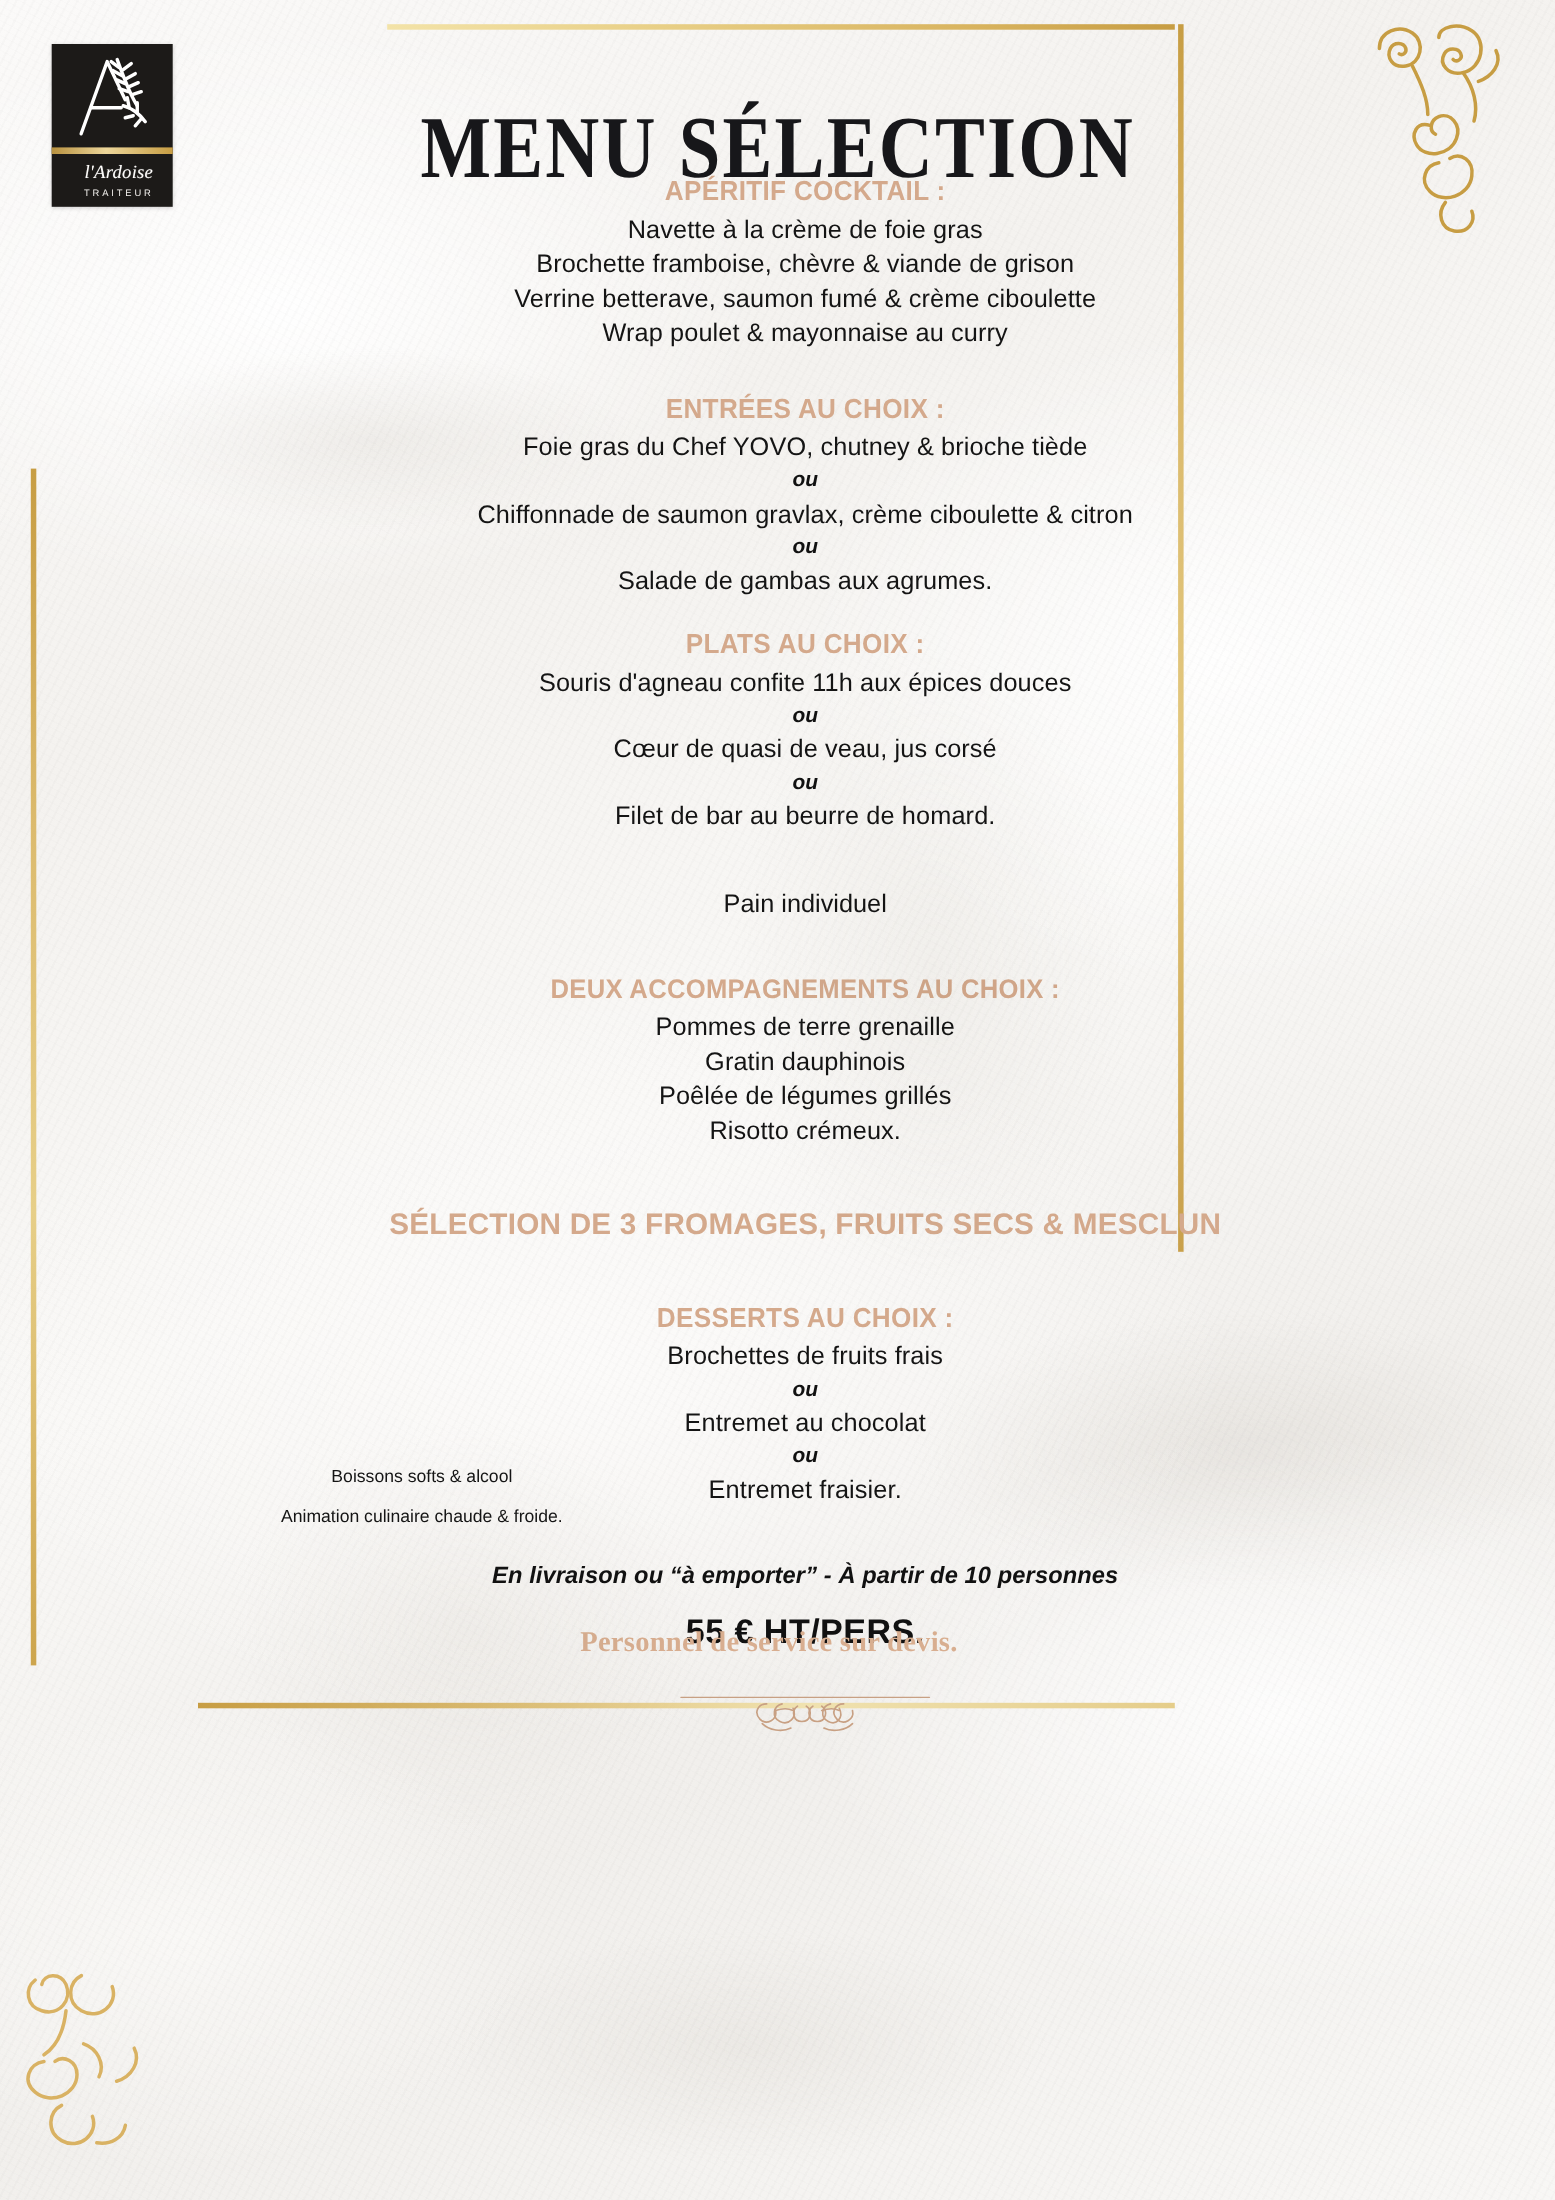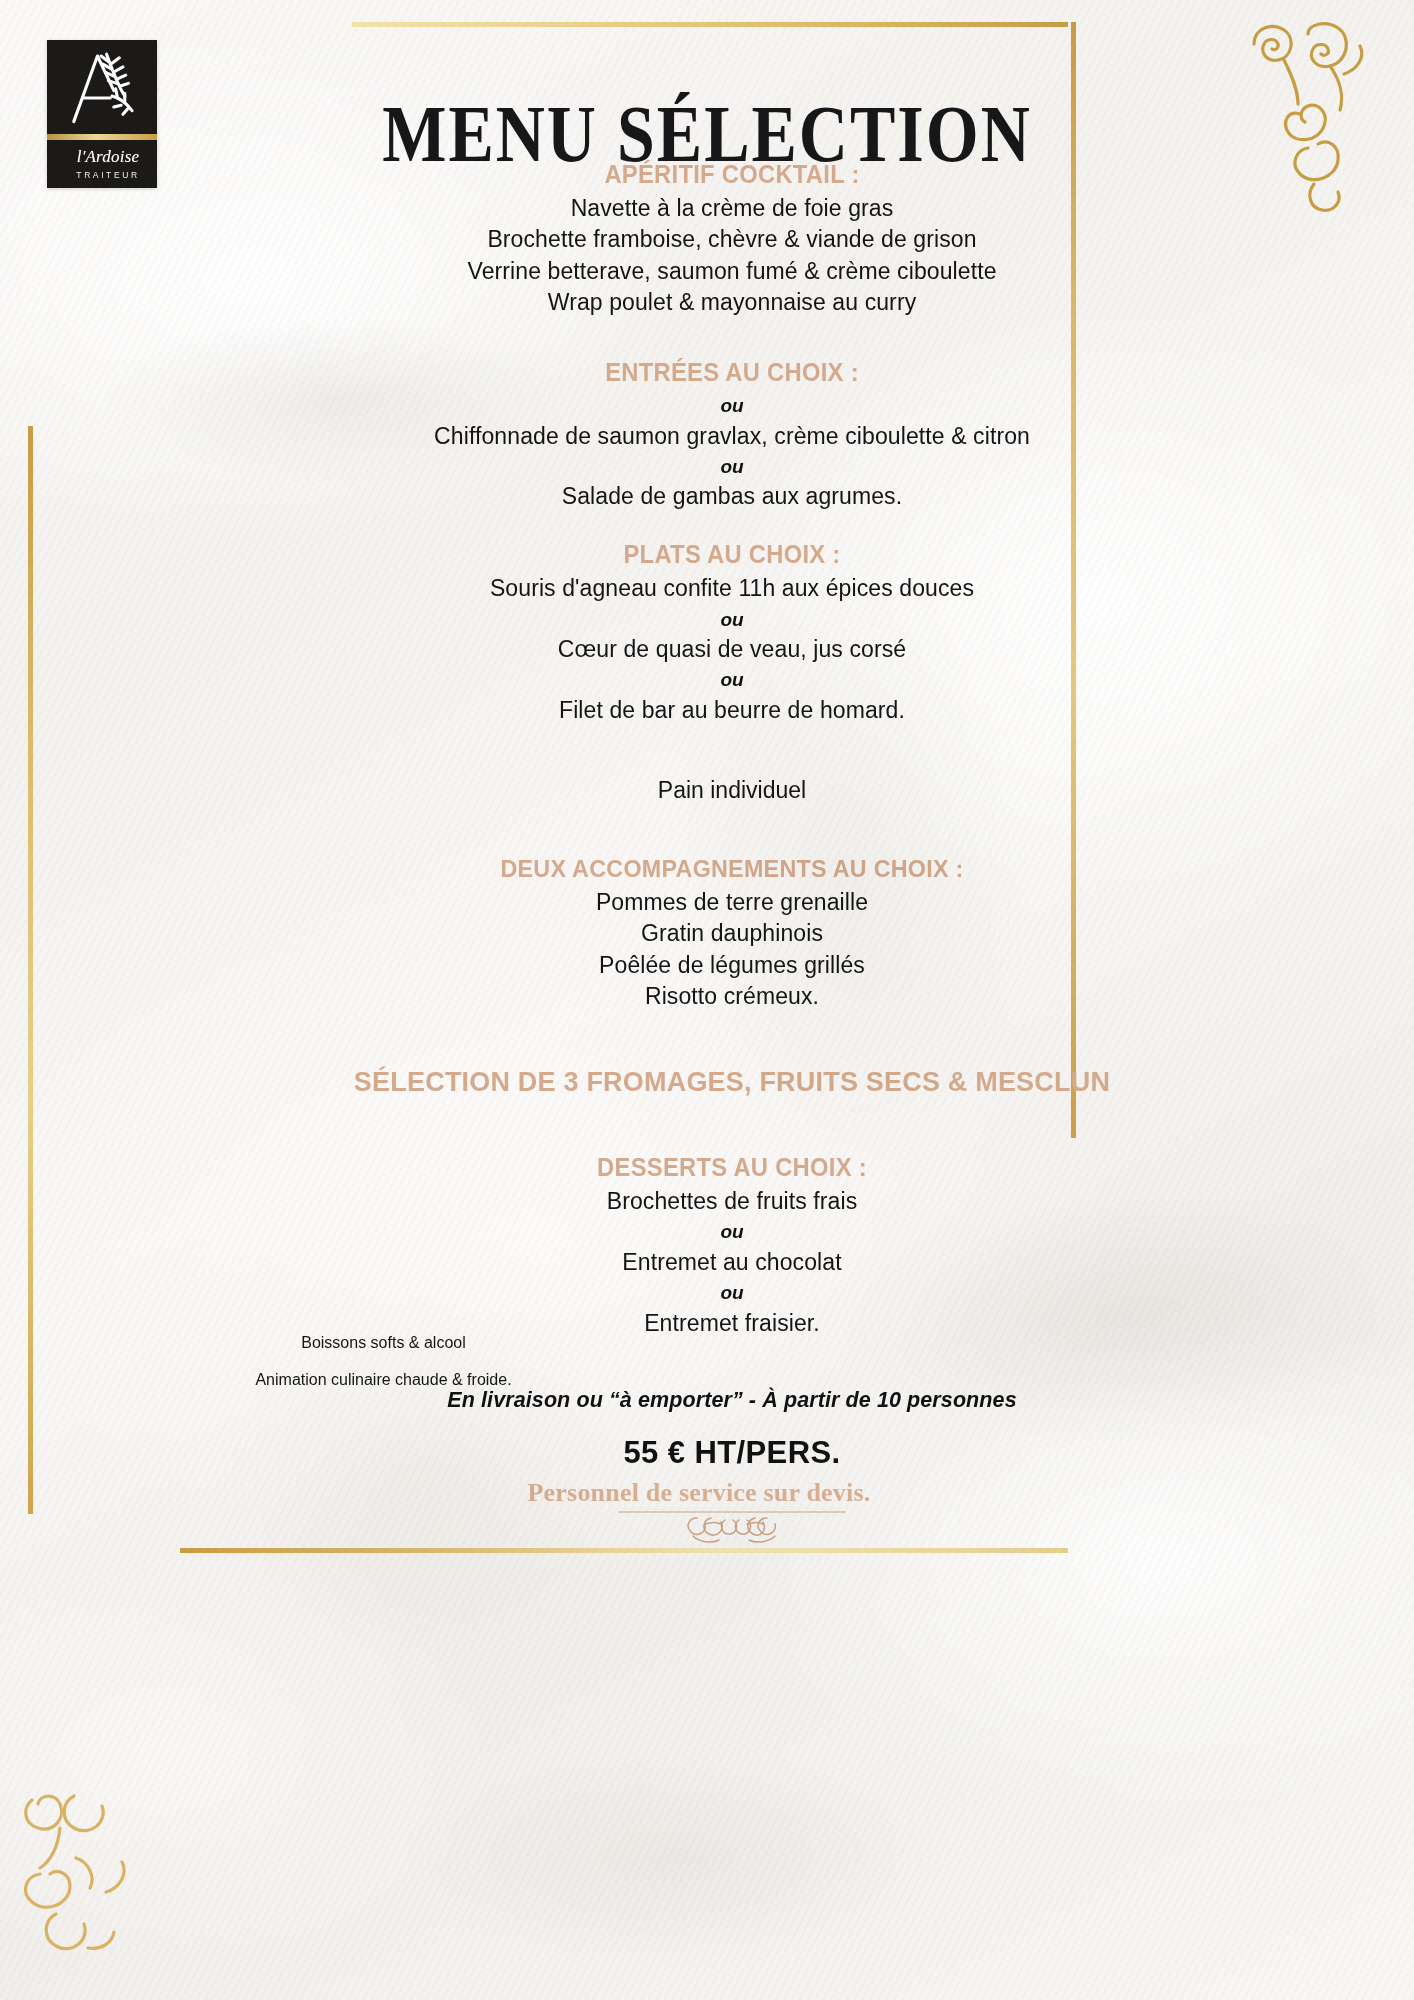--- a/index.html
+++ b/index.html
@@ -242,20 +242,21 @@
       <p class="line">Navette à la crème de foie gras</p>
       <p class="line">Brochette framboise, chèvre &amp; viande de grison</p>
       <p class="line">Verrine betterave, saumon fumé &amp; crème ciboulette</p>
       <p class="line">Wrap poulet &amp; mayonnaise au curry</p>
     </div>
 
     <div class="gap-lg"></div>
 
     <div class="sec">
       <div class="sec-head">ENTRÉES AU CHOIX :</div>
+      <p class="line">Foie gras du Chef YOVO, chutney &amp; brioche tiède</p>
       <p class="ou">ou</p>
       <p class="line">Chiffonnade de saumon gravlax, crème ciboulette &amp; citron</p>
       <p class="ou">ou</p>
       <p class="line">Salade de gambas aux agrumes.</p>
     </div>
 
     <div class="gap-md"></div>
 
     <div class="sec">
       <div class="sec-head">PLATS AU CHOIX :</div>

